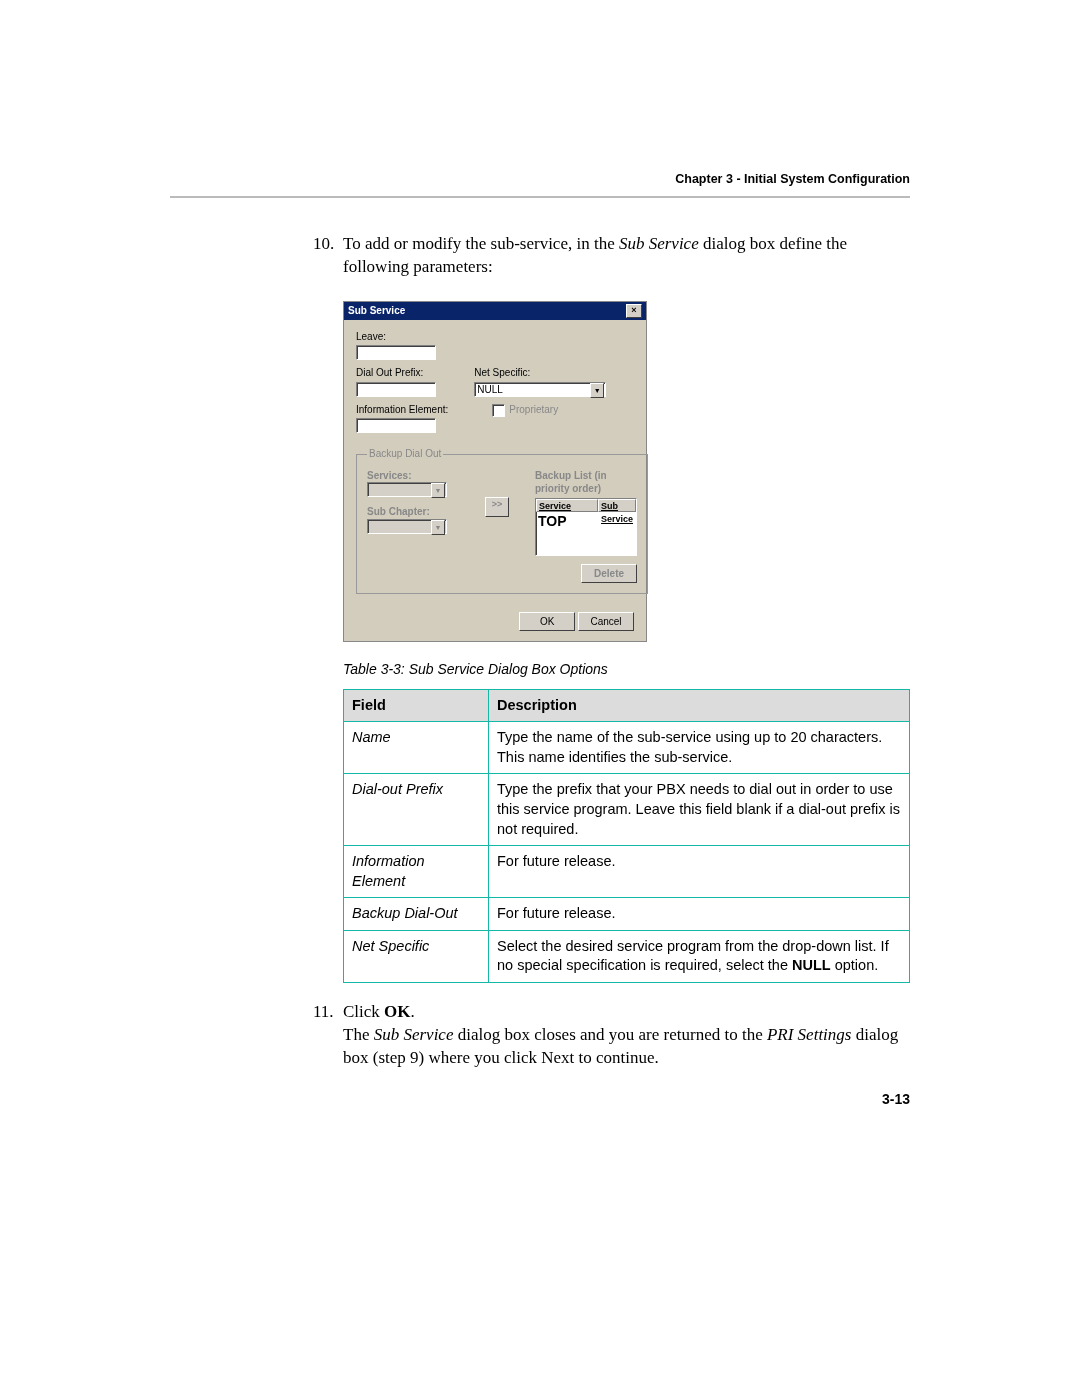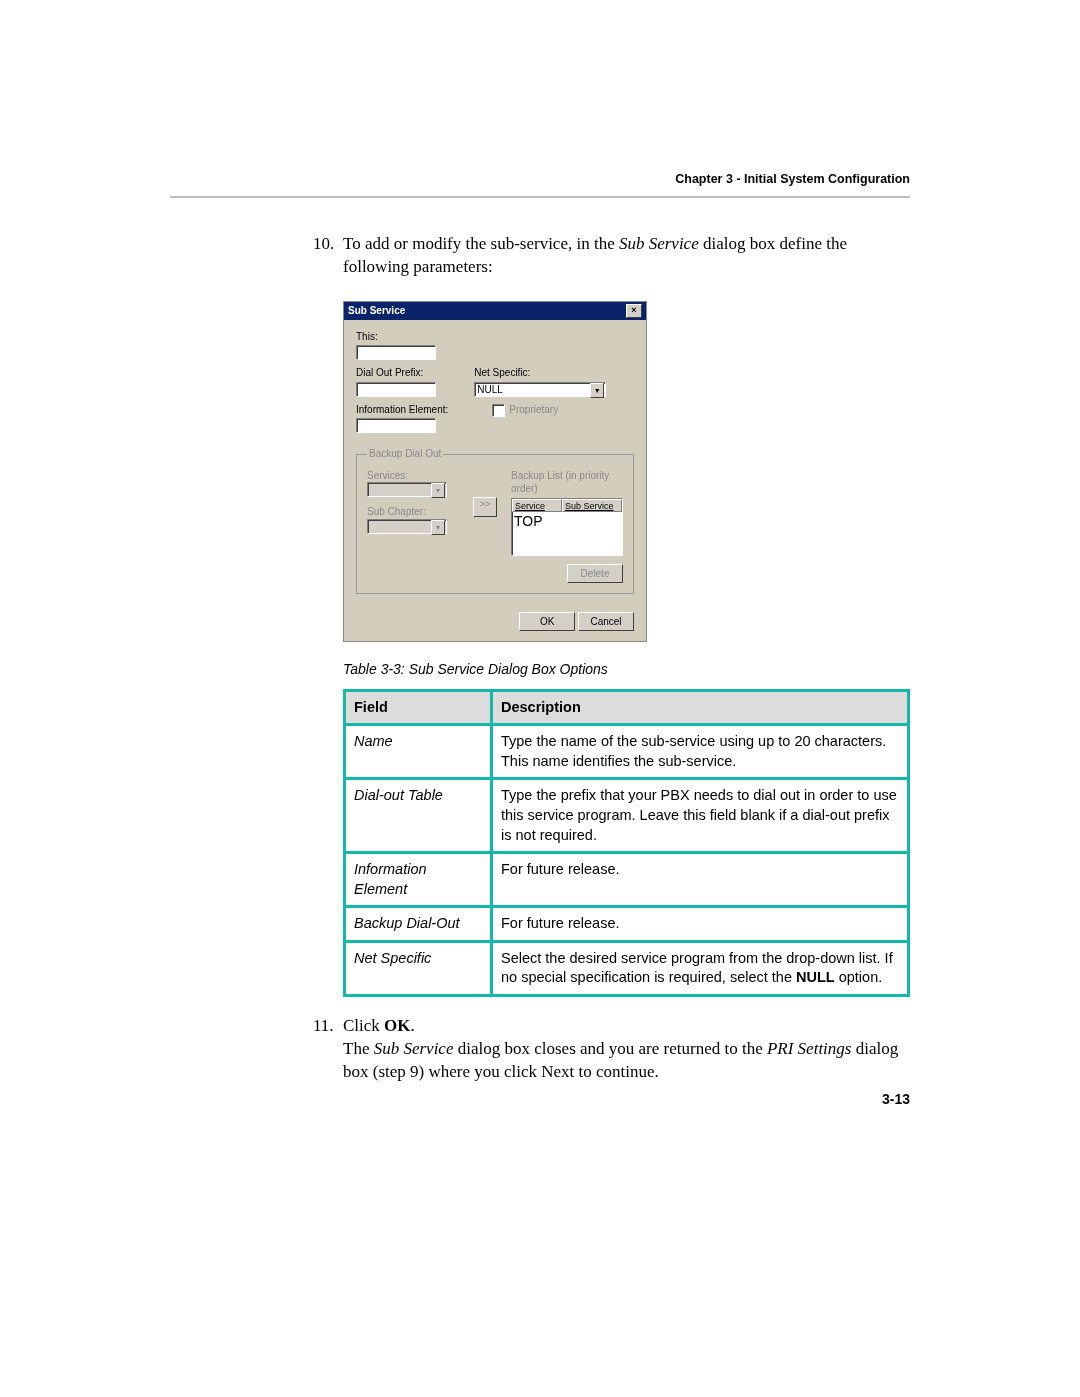--- a/index.html
+++ b/index.html
@@ -156,21 +156,22 @@
   border: 1px solid #999;
   margin: 8px 0 0 0;
   padding: 8px 10px 10px 10px;
 }
 fieldset.backup legend {
   color: #888;
   padding: 0 2px;
 }
 .backup-cols {
   display: flex;
-  gap: 14px;
+  gap: 26px;
+  font-weight: bold;
 }
 .svc-col { width: 92px; color: #888; }
 .svc-col .stk {
   margin-bottom: 8px;
 }
 .svc-col .field { background: #d4d0c8; }
 .arrow-btn {
   width: 22px;
   height: 18px;
   margin-top: 28px;
@@ -200,21 +201,21 @@
 .listhdr span {
   border: 1px solid #fff;
   border-right-color: #808080;
   border-bottom-color: #808080;
   background: #d4d0c8;
   padding: 0 2px;
   height: 13px;
   line-height: 13px;
   box-sizing: border-box;
 }
-.listhdr .c1 { width: 50px; text-decoration: underline; }
+.listhdr .c1 { width: 62px; text-decoration: underline; }
 .listhdr .c2 { flex: 1; text-decoration: underline; }
 .listrow { font-size: 14px; padding-left: 2px; }
 .btn {
   display: inline-block;
   min-width: 56px;
   height: 19px;
   line-height: 18px;
   text-align: center;
   background: #d4d0c8;
   border: 1px solid #fff;
@@ -242,21 +243,21 @@
 }
 
 
 table.opt {
   width: 100%;
   border-collapse: collapse;
   font-family: Arial, Helvetica, sans-serif;
   font-size: 14.5px;
 }
 table.opt th, table.opt td {
-  border: 3px solid #14b8a6;
+  border: 1px solid #14b8a6;
   padding: 6px 8px;
   text-align: left;
   vertical-align: top;
 }
 table.opt th {
   background: #dcdcdc;
   font-weight: bold;
 }
 table.opt td.fld {
   font-style: italic;
@@ -287,21 +288,21 @@
         <span>To add or modify the sub-service, in the </span><span class="italic">Sub Service</span><span> dialog box define the following parameters:</span>
 
         
         <div class="dialog">
           <div class="titlebar">
             <span>Sub Service</span>
             <span class="close">×</span>
           </div>
           <div class="dlg-body">
             <div class="row">
-              <label>This:</label>
+              <label>Leave:</label>
               <span class="field w80"></span>
             </div>
             <div class="two-col">
               <div>
                 <div class="row">
                   <label>Dial Out Prefix:</label>
                   <span class="field w80"></span>
                 </div>
                 <div class="row">
                   <label>Information Element:</label>
@@ -363,21 +364,21 @@
               <th>Field</th>
               <th>Description</th>
             </tr>
           </thead>
           <tbody>
             <tr>
               <td class="fld">Name</td>
               <td>Type the name of the sub-service using up to 20 characters. This name identifies the sub-service.</td>
             </tr>
             <tr>
-              <td class="fld">Dial-out Table</td>
+              <td class="fld">Dial-out Prefix</td>
               <td>Type the prefix that your PBX needs to dial out in order to use this service program. Leave this field blank if a dial-out prefix is not required.</td>
             </tr>
             <tr>
               <td class="fld">Information Element</td>
               <td>For future release.</td>
             </tr>
             <tr>
               <td class="fld">Backup Dial-Out</td>
               <td>For future release.</td>
             </tr>

